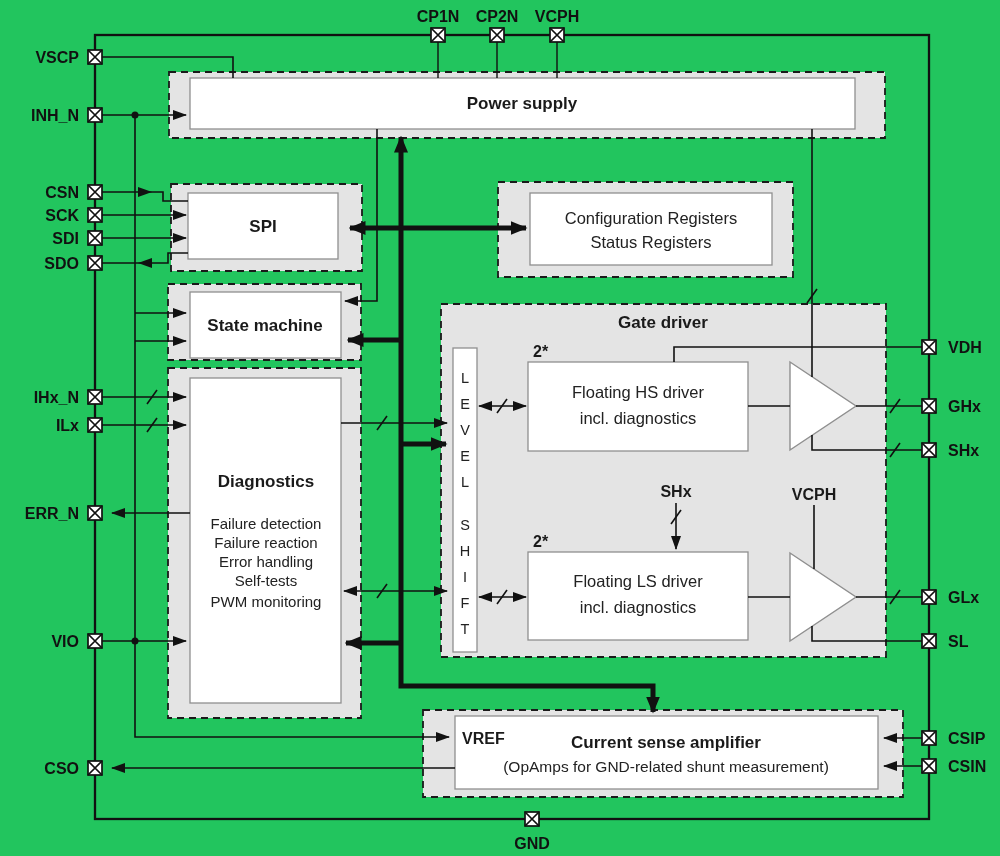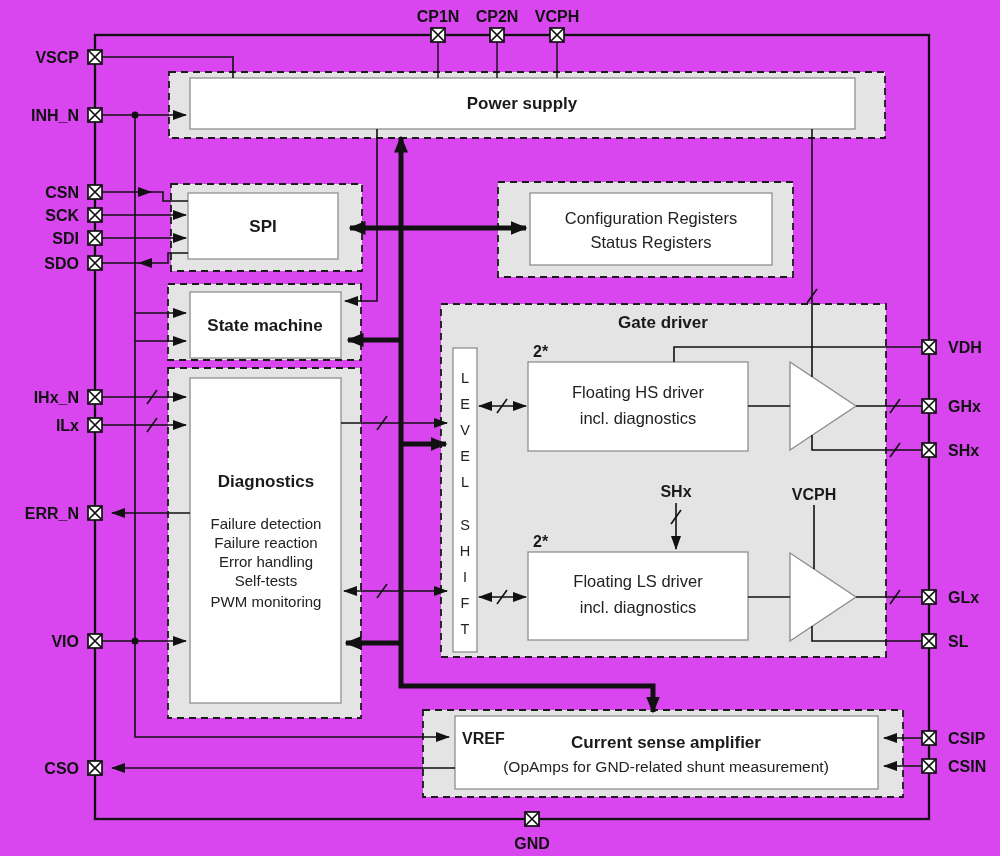--- a/index.html
+++ b/index.html
@@ -1,16 +1,16 @@
 <!DOCTYPE html>
 <html><head>
 <meta charset="utf-8">
 <style>
   html,body{margin:0;padding:0;background:#ffffff;}
-  .stage{width:1000px;height:856px;position:relative;background:#d946ef;}
+  .stage{width:1000px;height:856px;position:relative;background:#22c55e;}
   svg{display:block;}
   
   .w  {stroke:#111;stroke-width:1.6;fill:none;}
   .stub{stroke:#111;stroke-width:1.4;fill:none;}
   .bus{stroke:#111;stroke-width:5;fill:none;stroke-linejoin:miter;}
   .sl {stroke:#111;stroke-width:1.6;}
   
   .dash{fill:#e4e4e4;stroke:#1a1a1a;stroke-width:1.8;stroke-dasharray:7 5;}
   .inbox{fill:#ffffff;stroke:#8f8f8f;stroke-width:1.3;}
   .tri{fill:#ffffff;stroke:#8f8f8f;stroke-width:1.4;}

